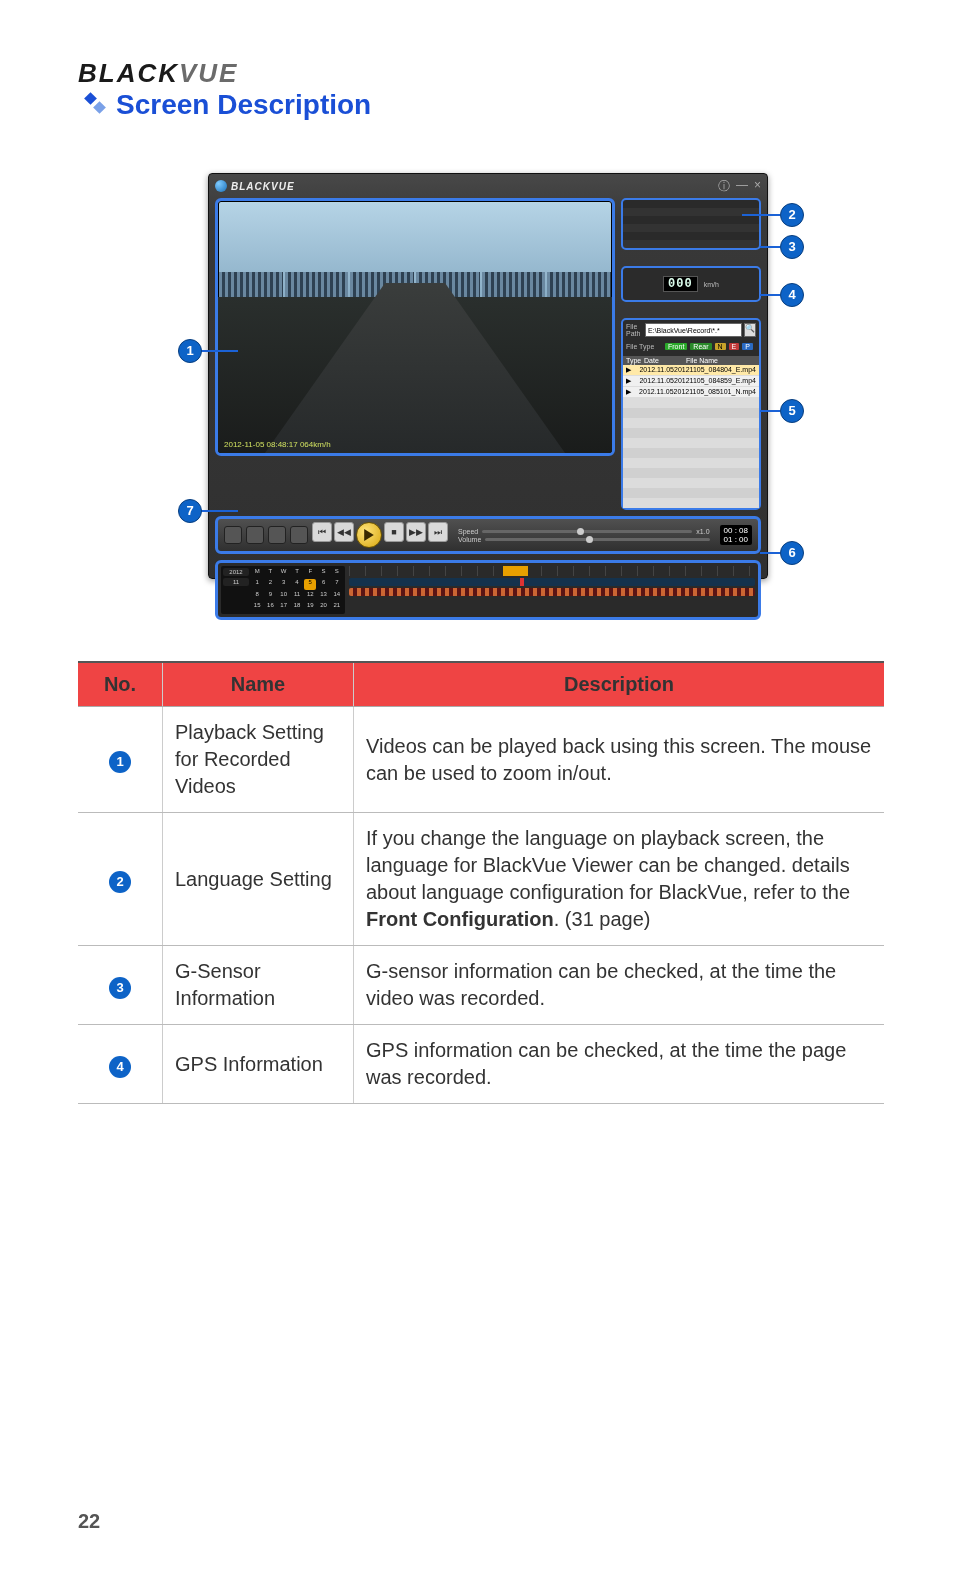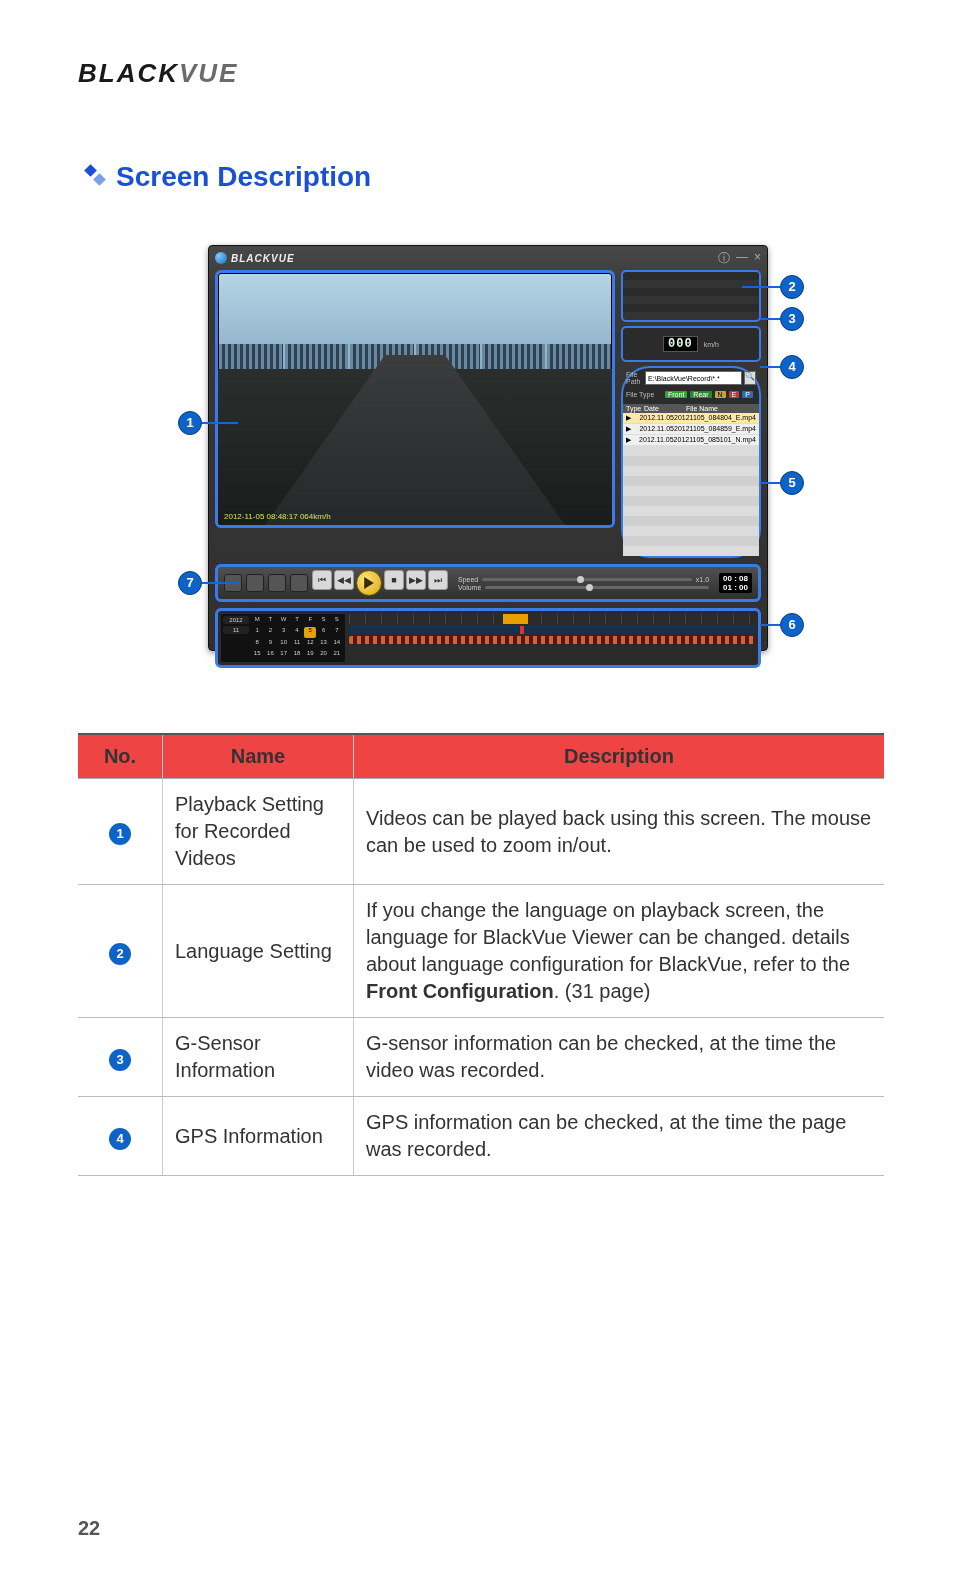--- a/index.html
+++ b/index.html
@@ -19,21 +19,20 @@
   .brand {
     font-family: Arial, sans-serif;
     font-weight: 700;
     font-style: italic;
     letter-spacing: 2px;
     font-size: 26px;
     color: #1a1a1a;
   }
   .brand .vue { color: #6b6b6b; font-style: italic; }
   .section-heading {
-    margin-top: 72px;
     display: flex;
     align-items: center;
     gap: 10px;
     margin-left: 6px;
   }
   .section-heading .title {
     font-size: 28px;
     font-weight: 700;
     color: #1a4fd6;
   }
@@ -87,29 +86,29 @@
   .road::before { 
     content:""; position:absolute; left:50%; bottom:0; width:300px; height:170px;
     transform: translateX(-50%);
     background: linear-gradient(#3a3d3c,#26292a);
     clip-path: polygon(40% 0, 60% 0, 100% 100%, 0 100%);
   }
   .bldg-row { position:absolute; left:0; right:0; top:28%; height:28%; display:flex; }
   .bldg { flex:1; margin:0 1px; background: repeating-linear-gradient(90deg,#6a88a0 0 3px,#2e4152 3px 6px);}
   .video-caption { position:absolute; left:6px; bottom:4px; color:#d0e060; font-size:8px; }
 
-  .side-col { width: 140px; display:flex; flex-direction:column; gap:4px; }
+  .side-col { width: 140px; display:flex; flex-direction:column; gap:16px; }
   .side-panel {
     border: 2px solid #3b7be8; border-radius: 5px;
     background: #2b2b2b;
   }
   .gsensor { height: 48px; background: repeating-linear-gradient(0deg,#333 0 8px,#2a2a2a 8px 16px);}
   .gps-panel { height: 32px; display:flex; align-items:center; justify-content:center; gap:6px; }
   .gps-read { background:#000; color:#dfe; font: 700 12px/1 "Courier New"; padding:1px 4px; border:1px solid #555; letter-spacing:1px;}
-  .filepanel { flex:1; min-height: 160px; border-radius: 29px; }
+  .filepanel { flex:1; min-height: 160px; }
   .fp-path { display:flex; gap:2px; padding:3px; font-size:7px; color:#fff; }
   .fp-path .lbl { width:34px; color:#bbb; }
   .fp-path input { flex:1; font-size:7px; height:10px; border:1px solid #666; background:#fff; color:#000;}
   .fp-path .mag { width:12px;height:12px;border:1px solid #666;background:#ddd;font-size:8px;text-align:center;line-height:10px;}
   .fp-type { display:flex; gap:3px; padding:0 3px 3px 3px; }
   .fp-type .chip { font-size:7px;padding:0 3px;border-radius:1px;color:#fff;}
   .fp-type .front{background:#2aa82a;} .fp-type .rear{background:#2a8a2a;}
   .fp-type .n{background:#caa32a;color:#000;} .fp-type .e{background:#c23a3a;} .fp-type .p{background:#2a6ac2;}
   .fp-head { display:flex; font-size:7px; background:#555;color:#fff; padding:1px 3px;}
   .fp-head .c1{width:18px;} .fp-head .c2{width:42px;} .fp-head .c3{flex:1;}
@@ -125,21 +124,21 @@
     background: linear-gradient(#505050,#303030);
   }
   .tbtn { width:16px;height:16px;border-radius:3px;background:#555;border:1px solid #222;}
   .pbtns { display:flex; gap:2px;}
   .pbtns span { width:18px;height:18px;border-radius:3px;background:#d9d9d9;border:1px solid #999;display:flex;align-items:center;justify-content:center;font-size:9px;color:#333;}
   .pbtns .play { width:24px;height:24px;border-radius:50%;background:radial-gradient(circle at 35% 35%, #ffe37a, #d7a60e);border:1px solid #6b5300;}
   .sv-sliders { flex:1; font-size:7px;color:#ccc; display:flex;flex-direction:column; gap:1px; padding:0 6px;}
   .sv-sliders .row{display:flex;align-items:center;gap:4px;}
   .sv-sliders .row .bar{flex:1;height:3px;background:#666;border-radius:2px;position:relative;}
   .sv-sliders .row .bar::after{content:"";position:absolute;left:45%;top:-2px;width:7px;height:7px;border-radius:50%;background:#ccc;}
-  .time-box { font-size:8px; color:#fff; background:#000; padding:1px 4px; border-radius:2px; text-align:right;font-weight:bold;}
+  .time-box { font-size:8px; color:#fff; background:#000; padding:1px 4px; border-radius:2px; text-align:right;}
   .timeline-row {
     margin: 6px 6px 6px 6px;
     border: 3px solid #3b7be8; border-radius: 6px;
     height: 48px; background:#2a2a2a; display:flex; padding:3px; gap:4px;
   }
   .cal {
     width:120px; background:#111; border-radius:2px; padding:2px; color:#ccc; font-size:6px;
     display:flex; gap:2px;
   }
   .yr { width:26px; display:flex;flex-direction:column;gap:2px;}
@@ -188,21 +187,21 @@
     line-height: 1.35;
   }
   .desc-table td.num { text-align:center; width: 60px; }
   .desc-table td.nm { width: 166px; }
   .desc-table td.desc { }
   .num-badge {
     display:inline-block; width:22px;height:22px;border-radius:50%;
     background:#0d63c7;color:#fff;font:700 13px/22px Arial;text-align:center;
   }
   .page-num {
-    position:absolute; left:78px; bottom:51px;
+    position:absolute; left:78px; bottom:58px;
     font-weight:700; color:#555; font-size:20px;margin-top:8px;
   }
 </style>
 </head>
 <body>
 
 <div class="page">
 
   <div class="brand">
     <span>BLACK</span><span class="vue">VUE</span>

